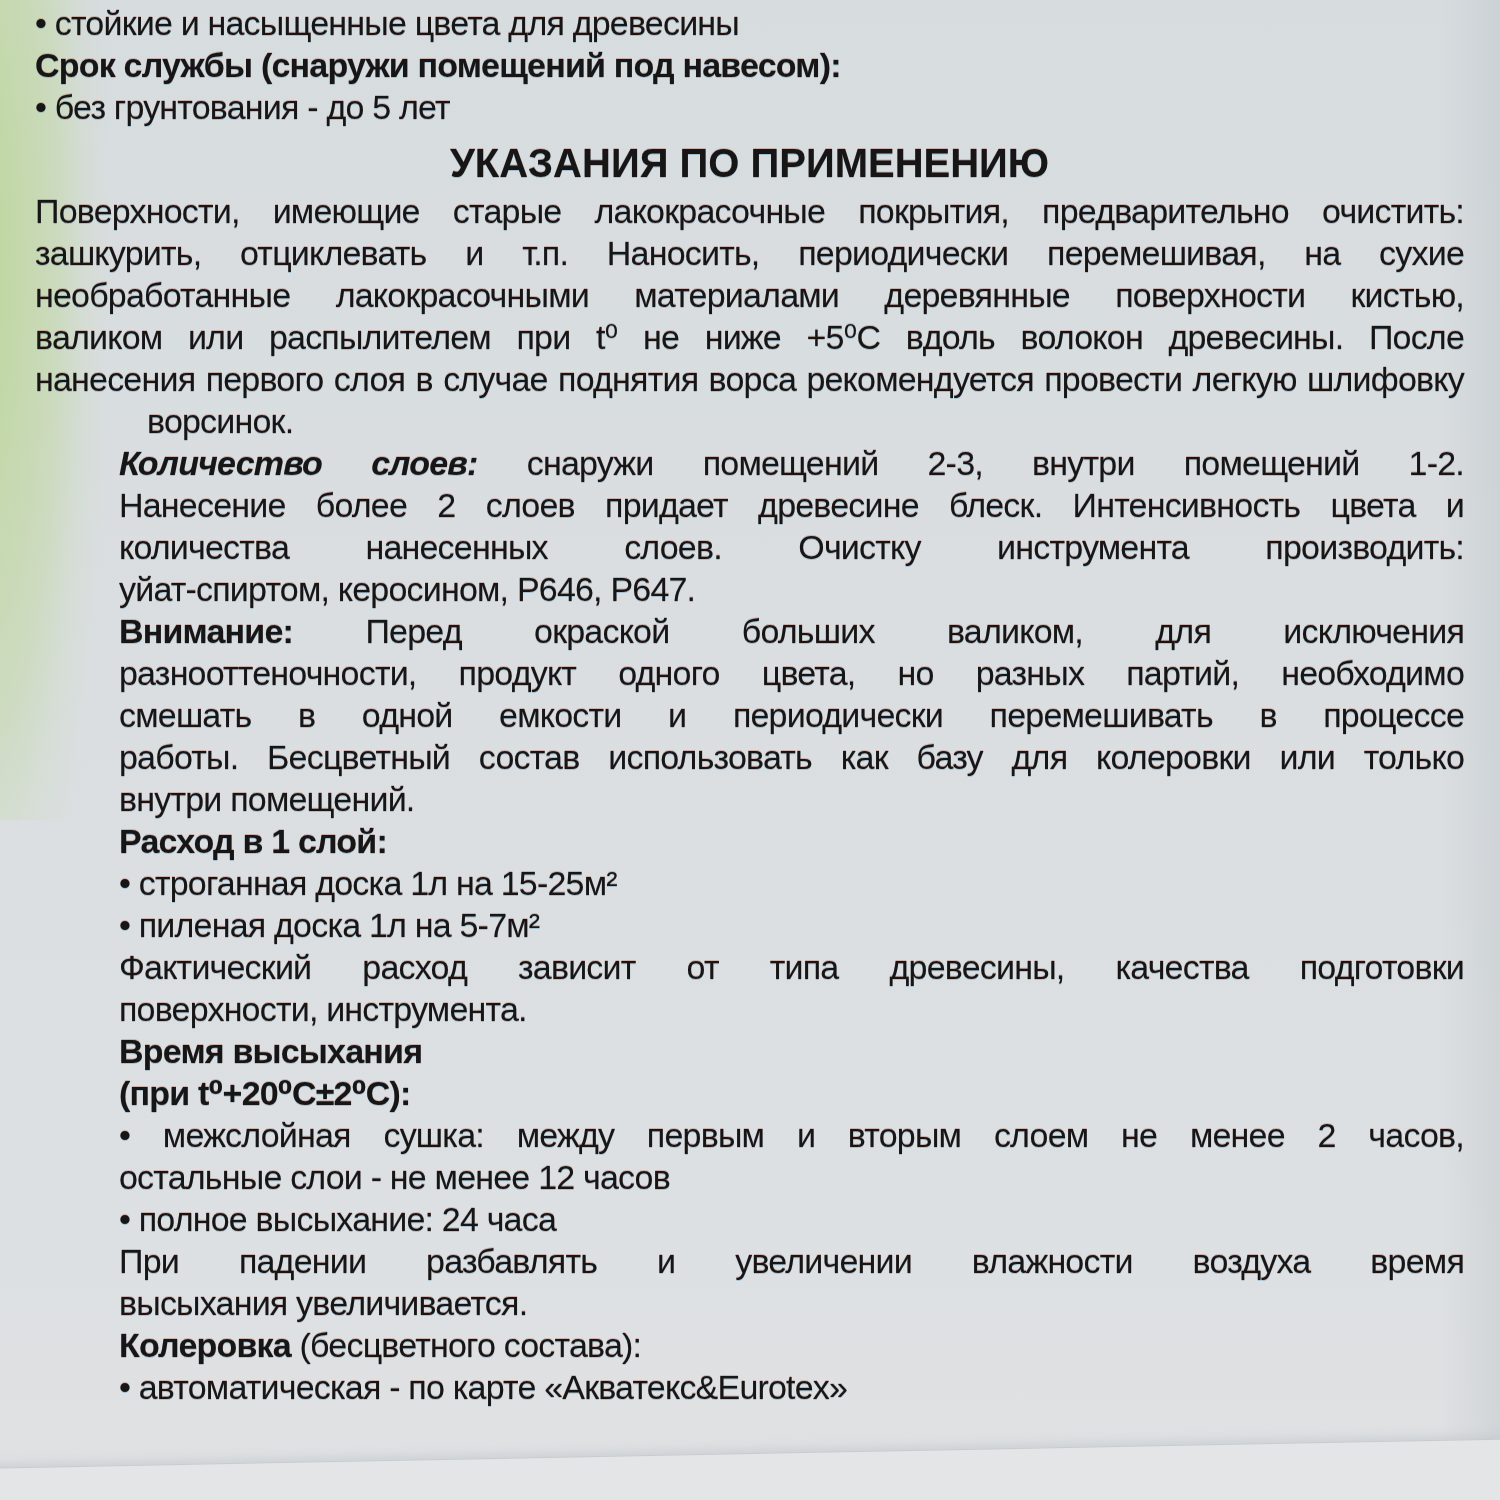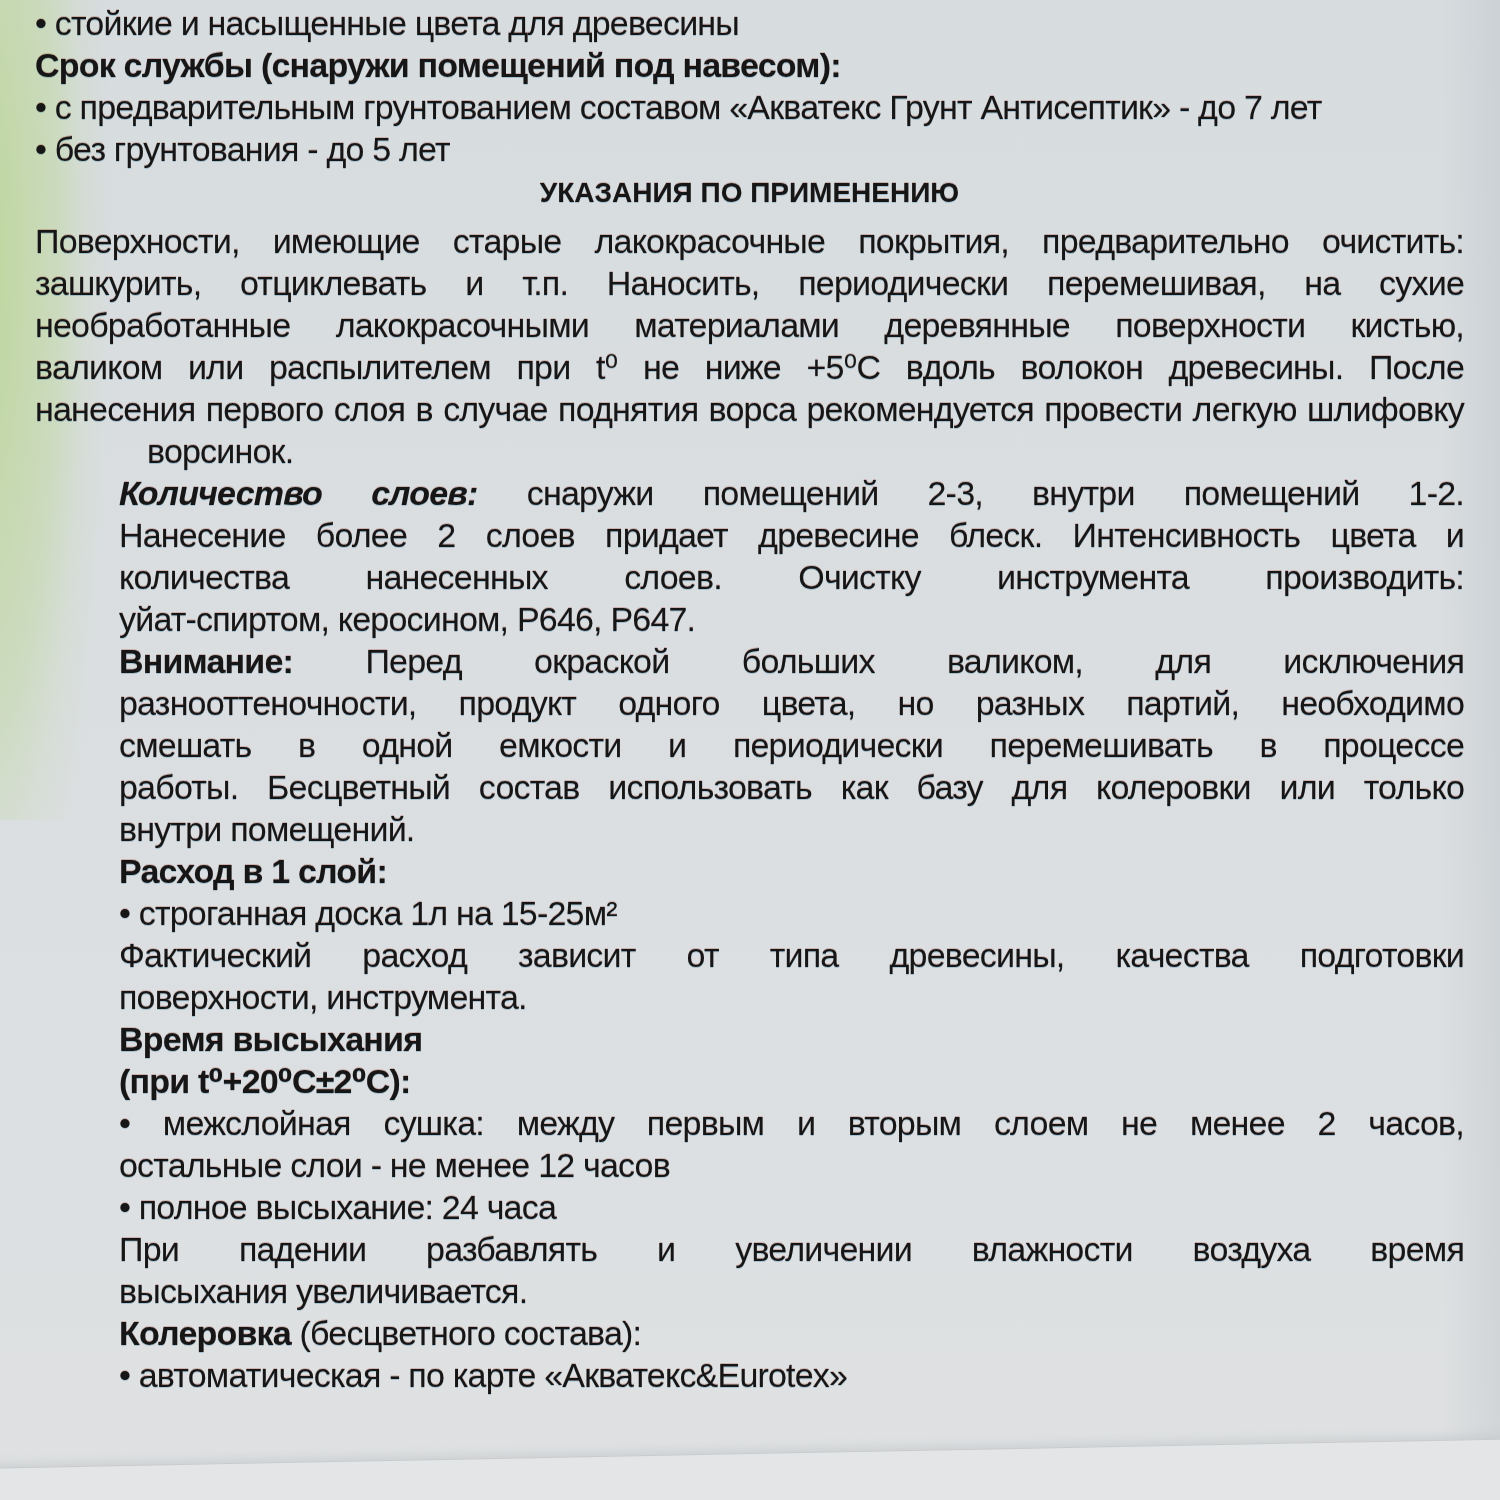--- a/index.html
+++ b/index.html
@@ -39,43 +39,42 @@
     font-size:34px;
     line-height:42px;
     letter-spacing:-0.8px;
     text-shadow:0 -1px 0 rgba(165,55,35,0.28), 0 1px 0 rgba(25,115,165,0.28);
   }
   .ln{margin:0;white-space:nowrap;}
   .jl{margin:0;text-align:justify;text-align-last:justify;}
   .b{font-weight:bold;}
   .bi{font-weight:bold;font-style:italic;}
   .center-head{
-    margin:0 0 4px 0;
+    margin:12px 0 4px 0;
     text-align:center;
     font-weight:bold;
-    font-size:28px;
+    font-size:40px;
     line-height:46px;
     letter-spacing:0;
   }
   .indent{margin-left:84px;}
   .indent2{margin-left:112px;}
 </style>
 </head>
 <body>
 
 <div class="page">
   <div class="green-strip"></div>
   <div class="right-shade"></div>
   <div class="bottom-band"></div>
 
   <div class="content">
 
     <p class="ln">• стойкие и насыщенные цвета для древесины</p>
     <p class="ln b">Срок службы (снаружи помещений под навесом):</p>
-    <p class="ln">• с предварительным грунтованием составом «Акватекс Грунт Антисептик» - до 7 лет</p>
     <p class="ln">• без грунтования - до 5 лет</p>
 
     <p class="center-head">УКАЗАНИЯ ПО ПРИМЕНЕНИЮ</p>
 
 
     <p class="jl">Поверхности, имеющие старые лакокрасочные покрытия, предварительно очистить:</p>
     <p class="jl">зашкурить, отциклевать и т.п. Наносить, периодически перемешивая, на сухие</p>
     <p class="jl">необработанные лакокрасочными материалами деревянные поверхности кистью,</p>
     <p class="jl">валиком или распылителем при t⁰ не ниже +5⁰С вдоль волокон древесины. После</p>
     <p class="jl">нанесения первого слоя в случае поднятия ворса рекомендуется провести легкую шлифовку</p>
@@ -87,20 +86,21 @@
     <p class="ln indent">уйат-спиртом, керосином, Р646, Р647.</p>
 
     <p class="jl indent"><span class="b">Внимание:</span><span> Перед окраской больших валиком, для исключения</span></p>
     <p class="jl indent">разнооттеночности, продукт одного цвета, но разных партий, необходимо</p>
     <p class="jl indent">смешать в одной емкости и периодически перемешивать в процессе</p>
     <p class="jl indent">работы. Бесцветный состав использовать как базу для колеровки или только</p>
     <p class="ln indent">внутри помещений.</p>
 
     <p class="ln indent b">Расход в 1 слой:</p>
     <p class="ln indent">• строганная доска 1л на 15-25м²</p>
+    <p class="ln indent">• пиленая доска 1л на 5-7м²</p>
     <p class="jl indent">Фактический расход зависит от типа древесины, качества подготовки</p>
     <p class="ln indent">поверхности, инструмента.</p>
 
     <p class="ln indent b">Время высыхания</p>
     <p class="ln indent b">(при t⁰+20⁰С±2⁰С):</p>
     <p class="jl indent">• межслойная сушка: между первым и вторым слоем не менее 2 часов,</p>
     <p class="ln indent">остальные слои - не менее 12 часов</p>
     <p class="ln indent">• полное высыхание: 24 часа</p>
     <p class="jl indent">При падении разбавлять и увеличении влажности воздуха время</p>
     <p class="ln indent">высыхания увеличивается.</p>

